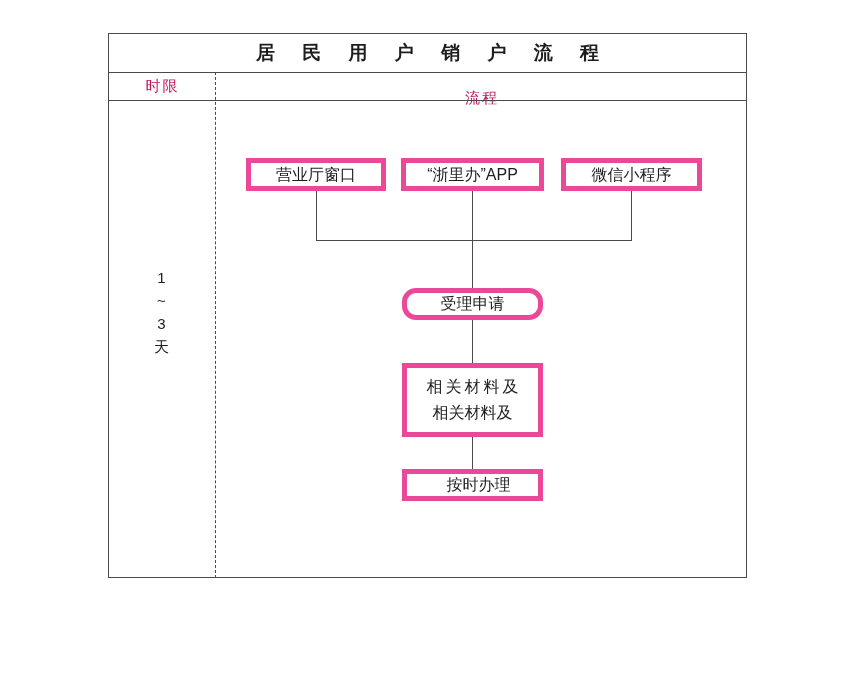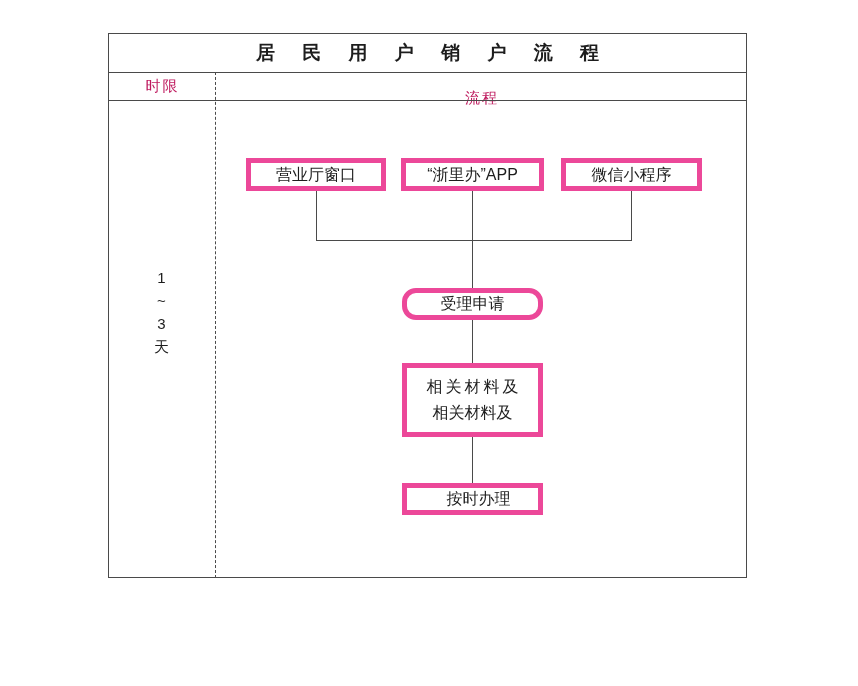--- a/index.html
+++ b/index.html
@@ -107,17 +107,17 @@
 
   <div class="abs vline" style="left:472px; top:320px; height:43px;"></div>
 
   <div class="abs node" style="left:402px; top:363px; width:141px; height:74px;text-align:center;">
     <span class="spaced">相关材料及</span>
     <span>相关材料及</span>
   </div>
 
   <div class="abs vline" style="left:472px; top:437px; height:46px;"></div>
 
-  <div class="abs node" style="left:402px; top:483px; width:141px; height:32px;padding-left:12px;">
+  <div class="abs node" style="left:402px; top:469px; width:141px; height:32px;padding-left:12px;">
     <span>按时办理</span>
   </div>
 
 </div>
 
 </body></html>

